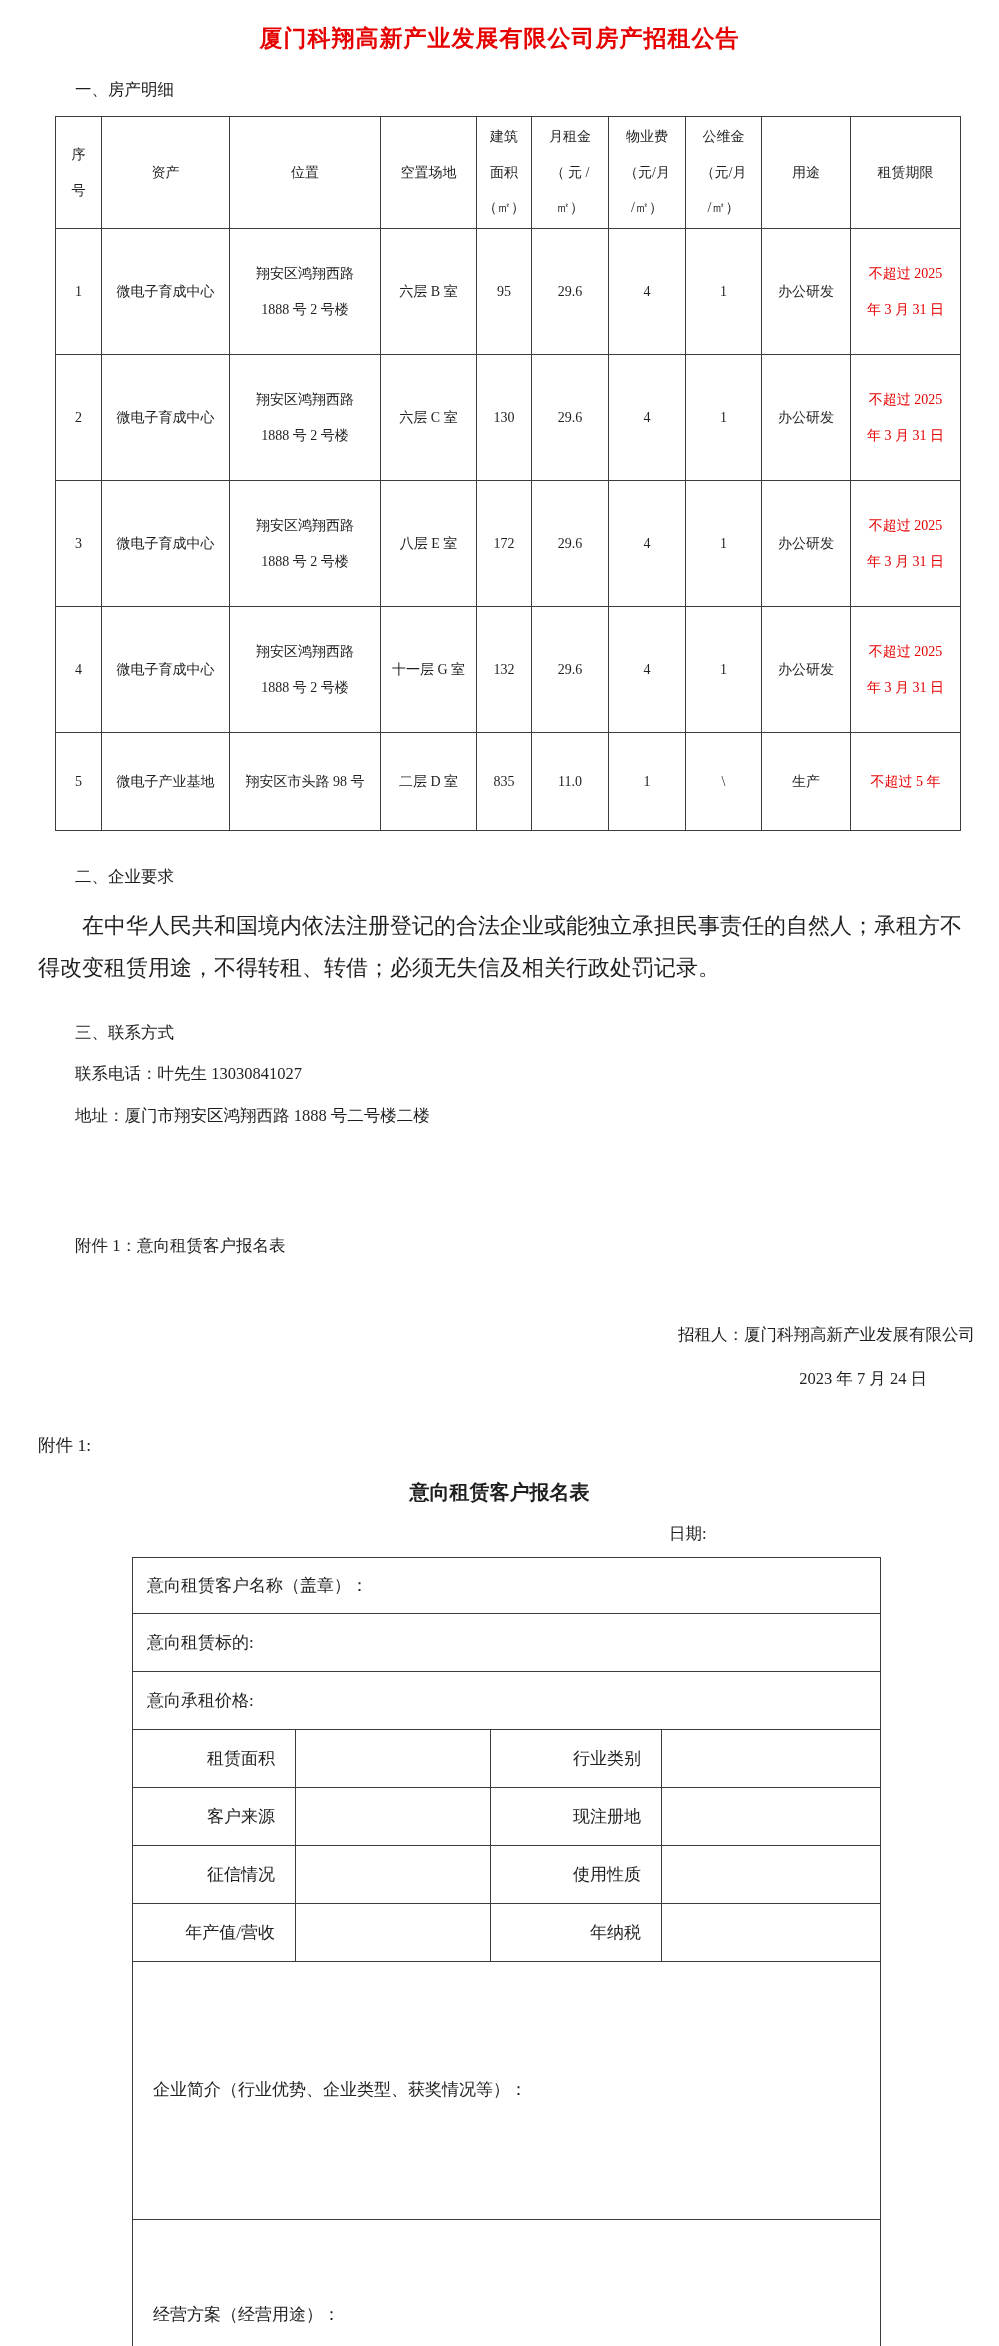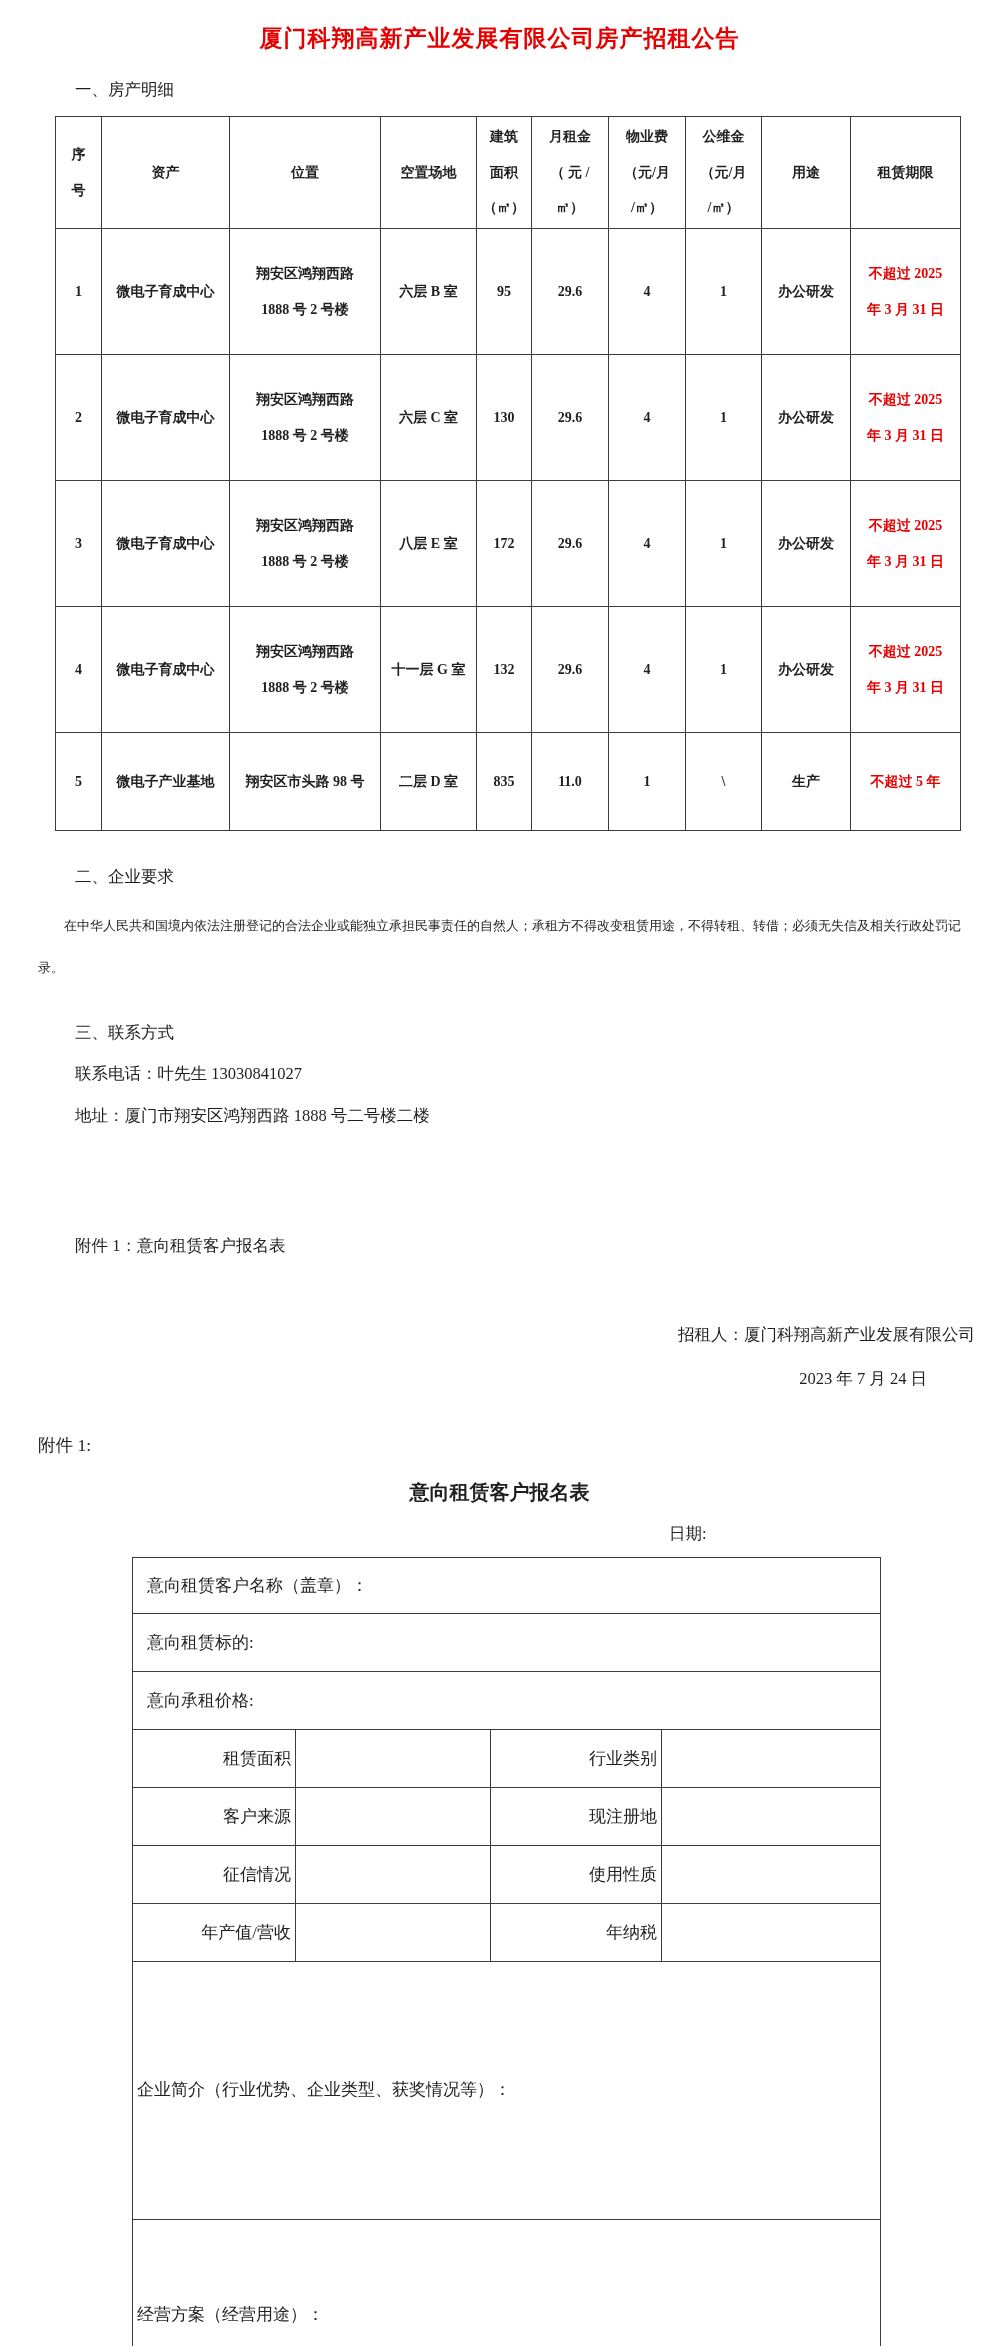--- a/index.html
+++ b/index.html
@@ -8,43 +8,43 @@
 
   .doc-title { text-align:center; font-size:23px; font-weight:bold; letter-spacing:1px; margin:0 0 0 0; line-height:34px; }
 
   .h2 { font-size:16.5px; line-height:40px; margin:0; }
   .indent1 { margin-left:75px; }
 
   
   table.prop { border-collapse:collapse; table-layout:fixed; width:905px; margin:6px 0 0 55px; }
   table.prop th, table.prop td {
     border:1px solid #3c3c3c; text-align:center; vertical-align:middle;
-    font-size:14px; font-weight:bold; line-height:2.55; white-space:pre-line; padding:2px;
+    font-size:14px; font-weight:normal; line-height:2.55; white-space:pre-line; padding:2px;
     overflow:hidden;
   }
   tr.hd  { height:88px; }
   tr.r   { height:126px; }
   tr.r5  { height:98px; }
 
-  .para { width:924px; margin:8px 0 0 38px; font-size:13px; line-height:42px; text-indent:2em; }
+  .para { width:924px; margin:8px 0 0 38px; font-size:22px; line-height:42px; text-indent:2em; }
 
   .line { font-size:16.5px; line-height:42px; }
   .attach-ref { margin-top:88px; }
 
   .signature { text-align:right; padding-right:24px; font-size:16.5px; line-height:44px; margin-top:46px; }
   .sign-date { text-align:right; padding-right:72px; font-size:16.5px; line-height:44px; }
 
   .attach-label { font-size:17.5px; line-height:44px; margin:22px 0 0 38px;font-family:Liberation Serif, serif; }
   .form-title { text-align:center; font-size:20px; font-weight:bold; line-height:46px; margin-top:2px; }
   .form-date { font-size:16.5px; line-height:38px; margin-left:669px; }
 
   
   table.form { border-collapse:collapse; table-layout:fixed; width:748px; margin:4px 0 0 132px; }
   table.form td {
-    border:1px solid #3c3c3c; font-size:17px; vertical-align:middle; padding:2px 4px; overflow:hidden;
+    border:1px solid #3c3c3c; font-size:17px; vertical-align:middle; padding:2px 20px; overflow:hidden;
   }
   table.form td.lbl-left { text-align:left; padding-left:14px; }
   table.form td.glabel   { text-align:right; }
   table.form td.gval     { }
   tr.fr  { height:56px; }
   tr.gr  { height:58px; }
   tr.tall-profile { height:258px; }
   tr.tall-plan    { height:192px; }
   td.top-left { vertical-align:top; text-align:left; padding:12px 10px 4px 14px; line-height:1.9; }
 </style>

